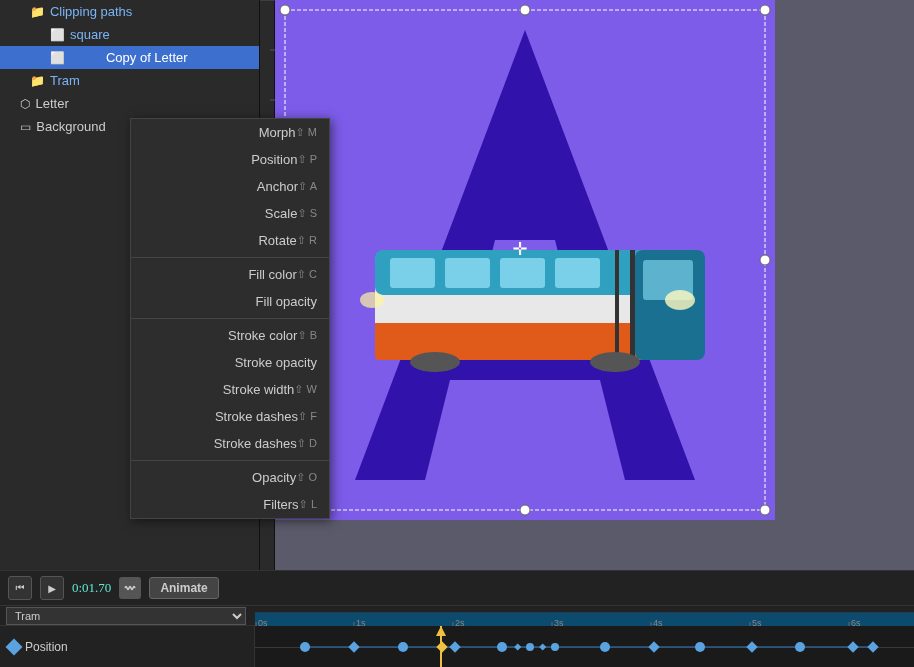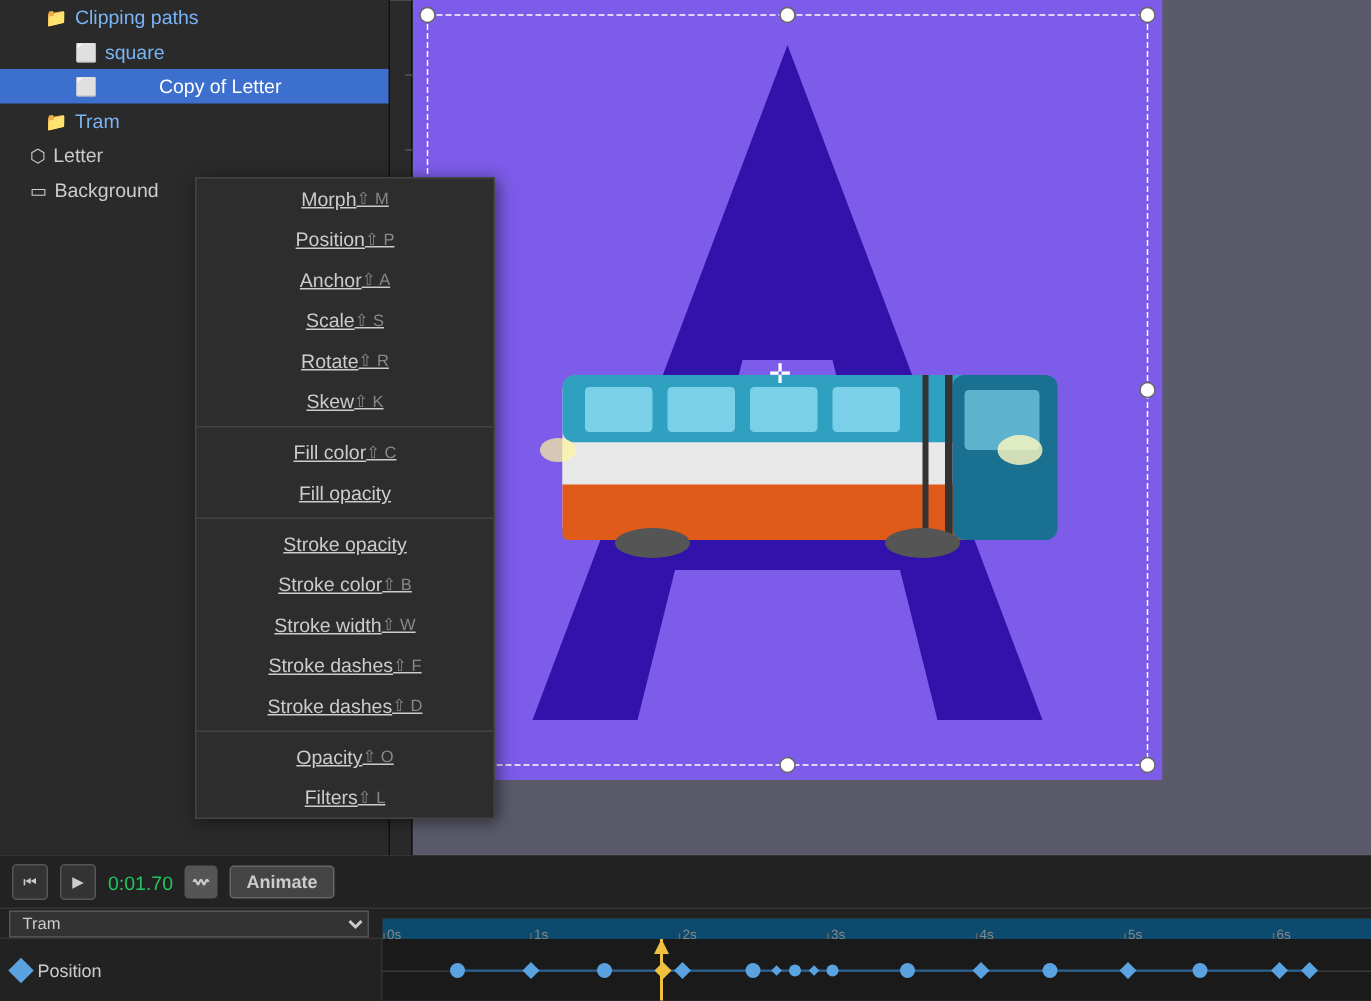--- a/index.html
+++ b/index.html
@@ -43,26 +43,25 @@
       top: 118px;
       width: 200px;
       background: #2d2d2d;
       border: 1px solid #444;
       box-shadow: 2px 2px 10px rgba(0,0,0,0.5);
       z-index: 100;
     }
 
     .menu-item {
       display: flex;
-      justify-content: center;
+      justify-content: flex-end;
       align-items: center;
       padding: 6px 12px;
       cursor: pointer;
       color: #ccc;
-      text-decoration: underline;
     }
     .menu-item .shortcut { color: #888; font-size: 11px; }
 
     .menu-separator {
       height: 1px;
       background: #444;
       margin: 3px 0;
     }
 
     
@@ -107,23 +106,23 @@
       border-radius: 3px;
       cursor: pointer;
       display: flex;
       align-items: center;
       justify-content: center;
       color: #ccc;
       font-size: 10px;
     }
 
     .time-display {
-      color: #22c55e;
+      color: #5eead4;
       font-size: 13px;
-      font-family: Liberation Sans, sans-serif;
+      font-family: Liberation Serif, serif;
     }
 
     .record-icon {
       width: 18px;
       height: 18px;
       background: #555;
       border-radius: 3px;
       display: flex;
       align-items: center;
       justify-content: center;
@@ -189,41 +188,37 @@
     <span class="shortcut">⇧ A</span>
   </div>
   <div class="menu-item">
     <span>Scale</span>
     <span class="shortcut">⇧ S</span>
   </div>
   <div class="menu-item">
     <span>Rotate</span>
     <span class="shortcut">⇧ R</span>
   </div>
-  <div class="menu-item">
-    <span>Skew</span>
-    <span class="shortcut">⇧ K</span>
-  </div>
   <div class="menu-separator"></div>
   <div class="menu-item">
     <span>Fill color</span>
     <span class="shortcut">⇧ C</span>
   </div>
   <div class="menu-item">
     <span>Fill opacity</span>
     <span class="shortcut"></span>
   </div>
   <div class="menu-separator"></div>
   <div class="menu-item">
+    <span>Stroke color</span>
+    <span class="shortcut">⇧ B</span>
+  </div>
+  <div class="menu-item">
     <span>Stroke opacity</span>
     <span class="shortcut"></span>
-  </div>
-  <div class="menu-item">
-    <span>Stroke color</span>
-    <span class="shortcut">⇧ B</span>
   </div>
   <div class="menu-item">
     <span>Stroke width</span>
     <span class="shortcut">⇧ W</span>
   </div>
   <div class="menu-item">
     <span>Stroke dashes</span>
     <span class="shortcut">⇧ F</span>
   </div>
   <div class="menu-item">

